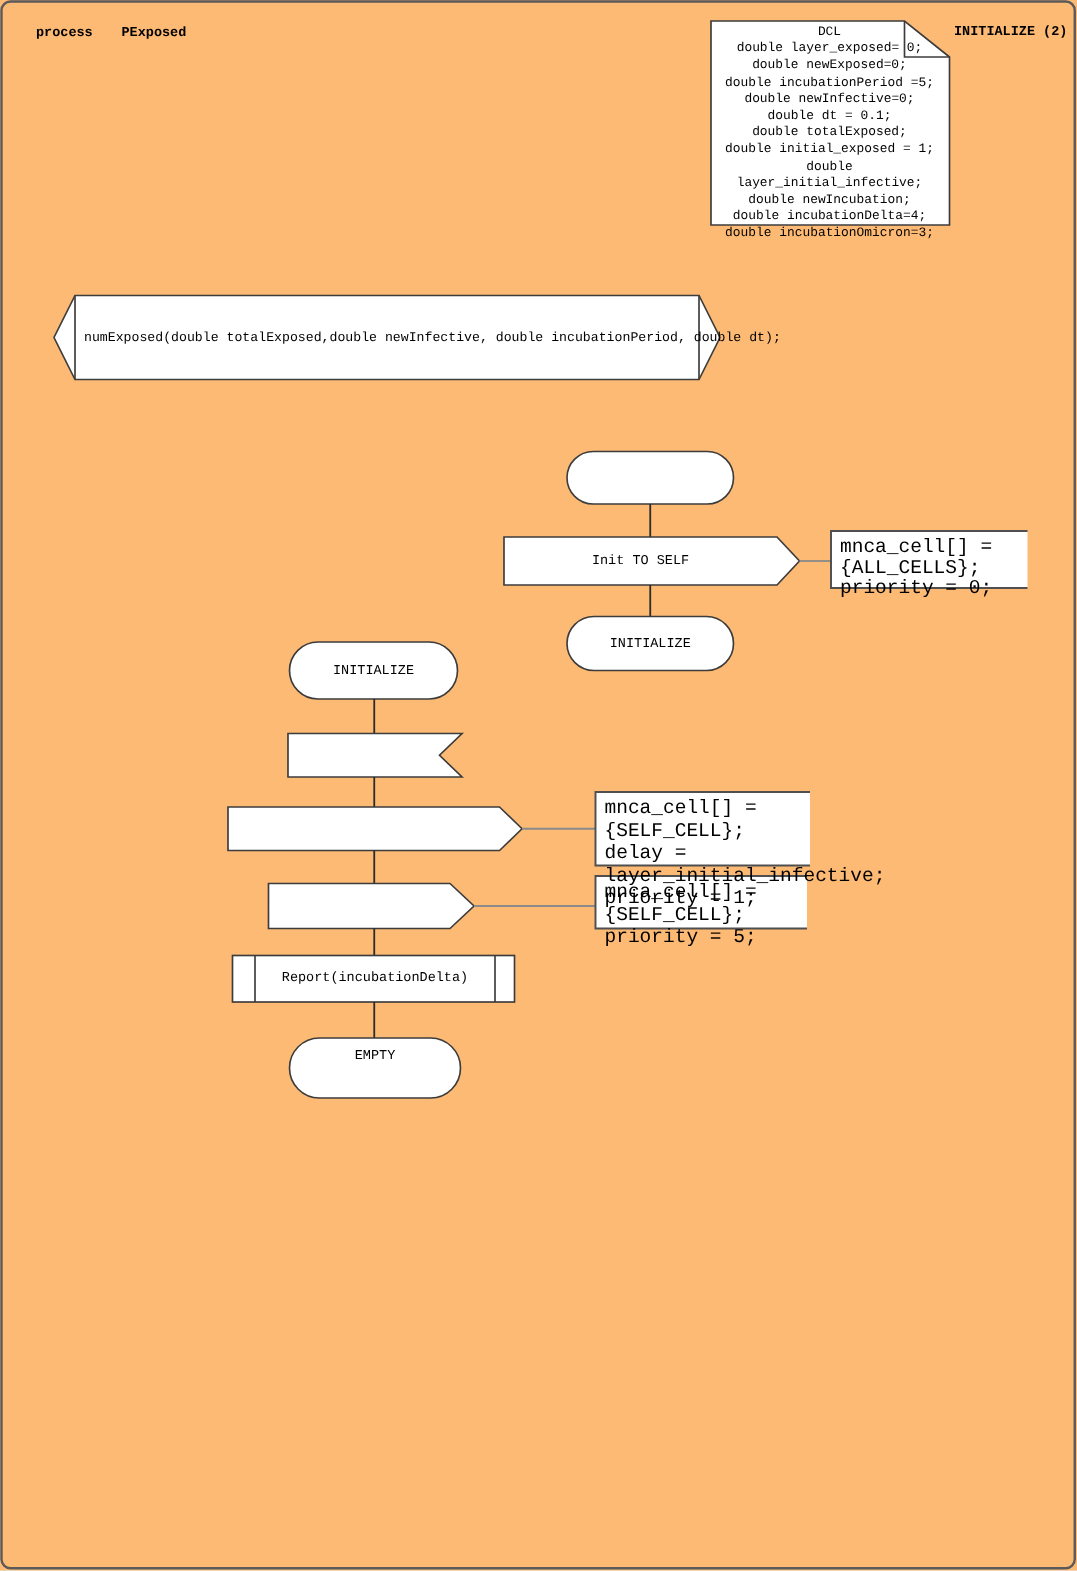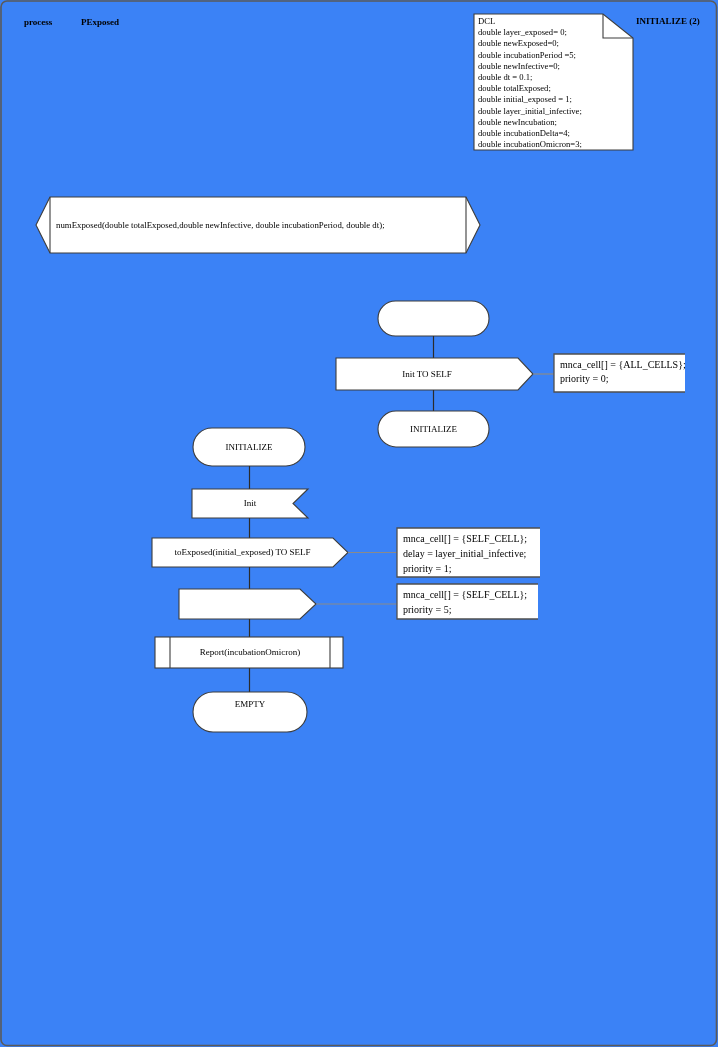--- a/index.html
+++ b/index.html
@@ -1,20 +1,20 @@
 <!DOCTYPE html>
 <html><head>
 <meta charset="utf-8">
 <style>
   html,body{margin:0;padding:0;background:#e8e8e8;}
   .page{
     position:relative;
     width:718px;height:1047px;
-    background:#3b82f6;
-    font-family:Liberation Serif, serif;
+    background:#fdba74;
+    font-family:Liberation Mono, monospace;
     color:#000;
     overflow:hidden;
   }
   svg.layer{position:absolute;left:0;top:0;}
   .txt{
     position:absolute;
     font-size:9px;
     color:#000;
     white-space:nowrap;
     line-height:11px;
@@ -26,21 +26,21 @@
   }
   .vcenter{
     display:flex;align-items:center;
   }
   .dcl{
     font-size:8.6px;
     line-height:11.2px;
     white-space:pre-line;
   }
   .comment-text{
-    font-size:10px;
+    font-size:13px;
     line-height:15px;
     white-space:pre-line;
   }
   .c1{line-height:13.5px;}
 </style>
 </head>
 <body>
 
 <div class="page">
 
@@ -77,44 +77,42 @@
     <rect x="155" y="637" width="188" height="31" fill="#fff" stroke="#3c3c3c" stroke-width="1.1"></rect>
     <path d="M170,637 L170,668 M330,637 L330,668" fill="none" stroke="#3c3c3c" stroke-width="1.1"></path>
     <line x1="249.5" y1="668" x2="249.5" y2="692" stroke="#2b2b2b" stroke-width="1.2"></line>
     <rect x="193" y="692" width="114" height="40" rx="20" fill="#fff" stroke="#3c3c3c" stroke-width="1.1"></rect>
   </svg>
 
   <div class="txt bold" style="left:24px;top:17px;">process</div>
   <div class="txt bold" style="left:81px;top:17px;">PExposed</div>
   <div class="txt bold" style="left:636px;top:16px;">INITIALIZE (2)</div>
 
-  <div class="txt dcl" style="left:478px;top:16px;width:150px;">DCL
+  <div class="txt dcl" style="left:478px;top:16px;width:150px;text-align:center;">DCL
 double layer_exposed= 0;
 double newExposed=0;
 double incubationPeriod =5;
 double newInfective=0;
 double dt = 0.1;
 double totalExposed;
 double initial_exposed = 1;
 double layer_initial_infective;
 double newIncubation;
 double incubationDelta=4;
 double incubationOmicron=3;</div>
 
   <div class="txt center" style="left:336px;top:358px;width:182px;height:32px;">Init TO SELF</div>
 
   <div class="txt vcenter" style="left:56px;top:197px;width:414px;height:56px;font-size:8.8px;">numExposed(double totalExposed,double newInfective, double incubationPeriod, double dt);</div>
   <div class="txt comment-text c1" style="left:560px;top:358px;width:128px;">mnca_cell[] = {ALL_CELLS};
 priority = 0;</div>
   <div class="txt center" style="left:378px;top:411px;width:111px;height:36px;">INITIALIZE</div>
 
   <div class="txt center" style="left:193px;top:428px;width:112px;height:38px;">INITIALIZE</div>
-  <div class="txt center" style="left:192px;top:489px;width:116px;height:29px;">Init</div>
-  <div class="txt center" style="left:152px;top:538px;width:181px;height:29px;">toExposed(initial_exposed) TO SELF</div>
   <div class="txt comment-text" style="left:403px;top:531px;width:136px;">mnca_cell[] = {SELF_CELL};
 delay = layer_initial_infective;
 priority = 1;</div>
   <div class="txt comment-text" style="left:403px;top:587px;width:136px;">mnca_cell[] = {SELF_CELL};
 priority = 5;</div>
-  <div class="txt center" style="left:170px;top:637px;width:160px;height:31px;">Report(incubationOmicron)</div>
+  <div class="txt center" style="left:170px;top:637px;width:160px;height:31px;">Report(incubationDelta)</div>
   <div class="txt center" style="left:193px;top:692px;width:114px;height:24px;">EMPTY</div>
 
 </div>
 
 </body></html>

